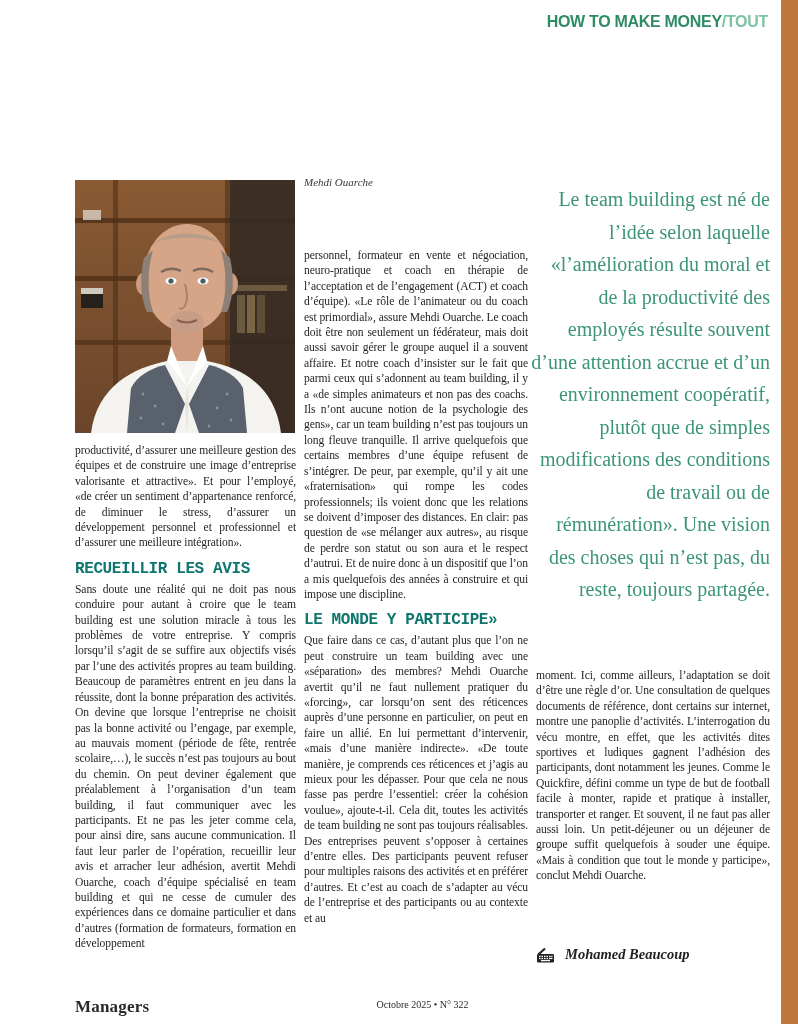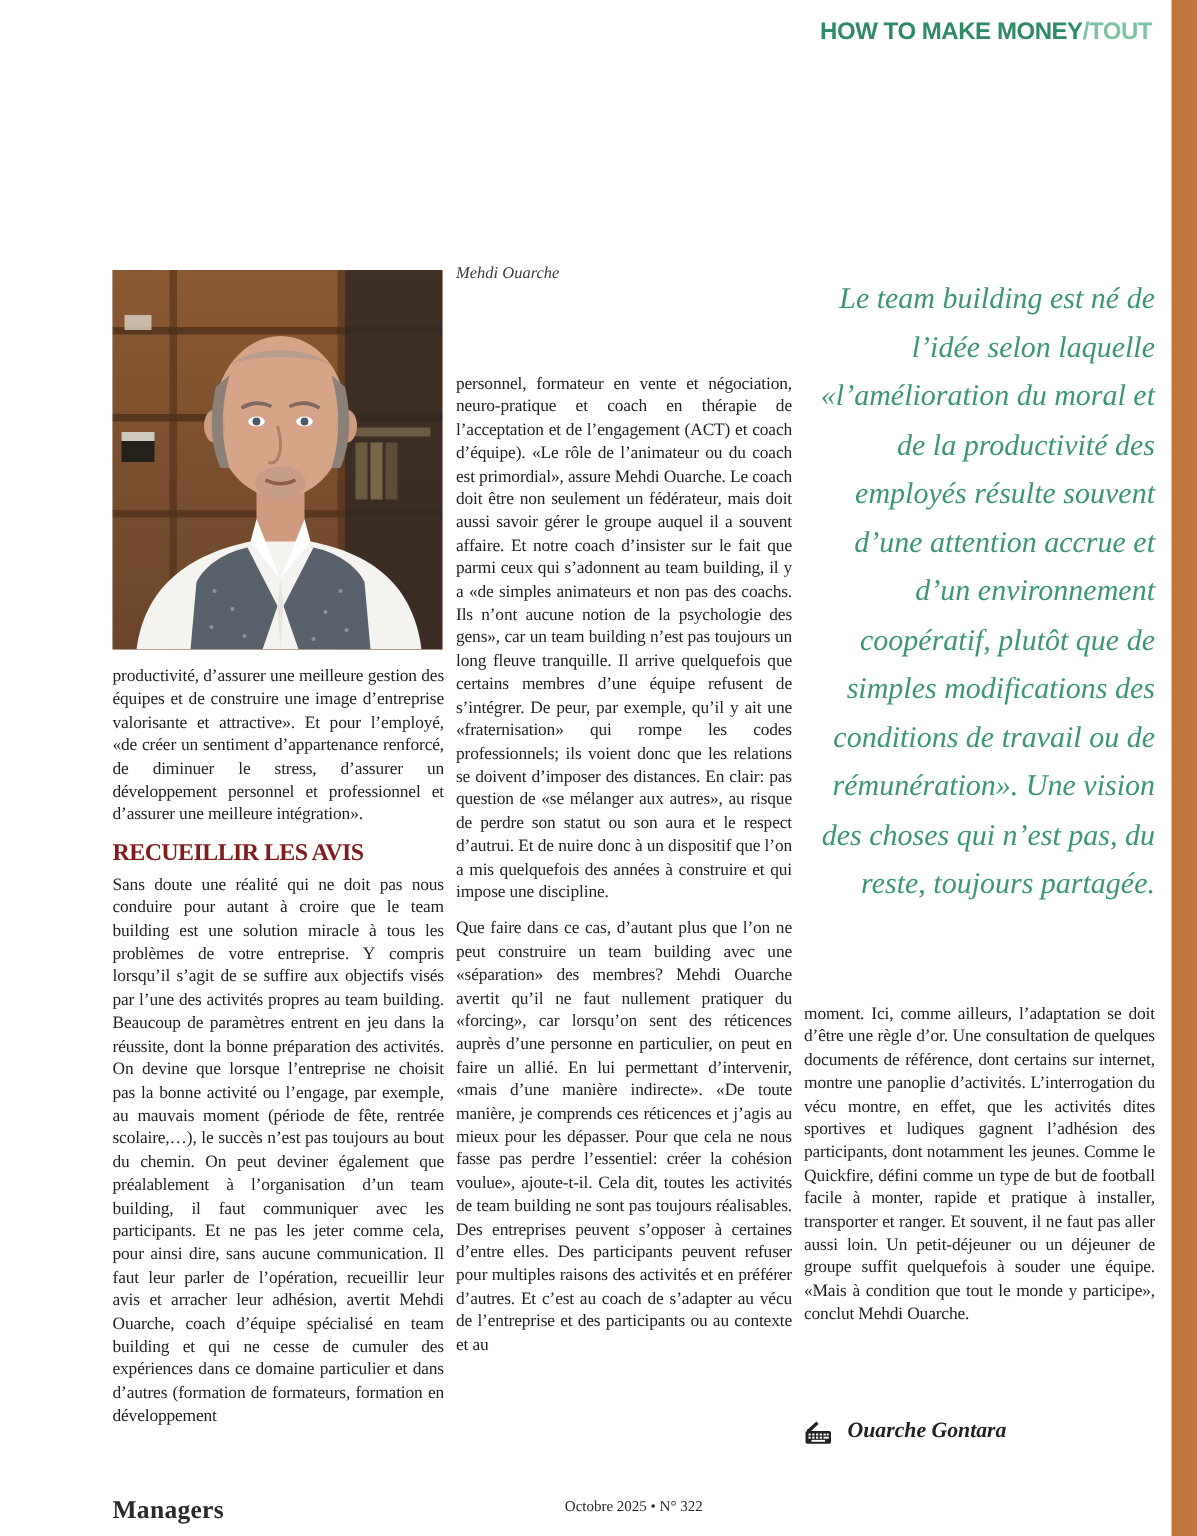--- a/index.html
+++ b/index.html
@@ -30,29 +30,29 @@
     position:absolute;left:304px;top:176px;width:200px;
     font-style:italic;font-size:11px;color:#3a3a3a;
   }
   .bodycopy{
     font-size:11.6px;line-height:15.4px;text-align:justify;
     letter-spacing:-0.1px;hyphens:auto;-webkit-hyphens:auto;
   }
   .col-left{position:absolute;left:75px;top:443px;width:221px;height:550px;overflow:hidden;}
   .col-middle{position:absolute;left:304px;top:248px;width:224px;height:716px;overflow:hidden;}
   .sec-heading{
-    font-family:Liberation Serif, serif;font-weight:700;
+    font-family:Liberation Mono, monospace;font-weight:700;
     font-size:16px;line-height:18px;letter-spacing:-0.4px;font-stretch:condensed;
-    color:#7f1d1d;text-align:left;
+    color:#0f766e;text-align:left;
     margin:9px 0 4px 0;
   }
   .sec-heading span{display:block;}
   .pull-quote{
     position:absolute;left:528px;top:183px;width:242px;
-    font-style:italic;font-size:20px;line-height:32.5px;
+    font-size:20px;line-height:32.5px;
     color:var(--quote-green);text-align:right;
   }
   .right-body{position:absolute;left:536px;top:668px;width:234px;height:272px;overflow:hidden;}
   .byline{
     position:absolute;left:536px;top:946px;width:234px;
     font-weight:700;font-style:italic;font-size:14.5px;color:#222;
     display:flex;align-items:center;gap:8px;
   }
   .byline svg{flex:0 0 auto;}
   .footer{
@@ -146,20 +146,21 @@
 
   <div class="col-left">
     <p class="bodycopy">productivité, d’assurer une meilleure gestion des équipes et de construire une image d’entreprise valorisante et attractive». Et pour l’employé, «de créer un sentiment d’appartenance renforcé, de diminuer le stress, d’assurer un développement personnel et professionnel et d’assurer une meilleure intégration».</p>
     <h2 class="sec-heading">RECUEILLIR LES AVIS</h2>
     <p class="bodycopy">Sans doute une réalité qui ne doit pas nous conduire pour autant à croire que le team building est une solution miracle à tous les problèmes de votre entreprise. Y compris lorsqu’il s’agit de se suffire aux objectifs visés par l’une des activités propres au team building. Beaucoup de paramètres entrent en jeu dans la réussite, dont la bonne préparation des activités. On devine que lorsque l’entreprise ne choisit pas la bonne activité ou l’engage, par exemple, au mauvais moment (période de fête, rentrée scolaire,…), le succès n’est pas toujours au bout du chemin. On peut deviner également que préalablement à l’organisation d’un team building, il faut communiquer avec les participants. Et ne pas les jeter comme cela, pour ainsi dire, sans aucune communication. Il faut leur parler de l’opération, recueillir leur avis et arracher leur adhésion, avertit Mehdi Ouarche, coach d’équipe spécialisé en team building et qui ne cesse de cumuler des expériences dans ce domaine particulier et dans d’autres (formation de formateurs, formation en développement</p>
   </div>
 
   <div class="col-middle">
     <p class="bodycopy">personnel, formateur en vente et négociation, neuro-pratique et coach en thérapie de l’acceptation et de l’engagement (ACT) et coach d’équipe). «Le rôle de l’animateur ou du coach est primordial», assure Mehdi Ouarche. Le coach doit être non seulement un fédérateur, mais doit aussi savoir gérer le groupe auquel il a souvent affaire. Et notre coach d’insister sur le fait que parmi ceux qui s’adonnent au team building, il y a «de simples animateurs et non pas des coachs. Ils n’ont aucune notion de la psychologie des gens», car un team building n’est pas toujours un long fleuve tranquille. Il arrive quelquefois que certains membres d’une équipe refusent de s’intégrer. De peur, par exemple, qu’il y ait une «fraternisation» qui rompe les codes professionnels; ils voient donc que les relations se doivent d’imposer des distances. En clair: pas question de «se mélanger aux autres», au risque de perdre son statut ou son aura et le respect d’autrui. Et de nuire donc à un dispositif que l’on a mis quelquefois des années à construire et qui impose une discipline.</p>
     <h2 class="sec-heading">
+      <span>LE MONDE Y PARTICIPE»</span>
     </h2>
     <p class="bodycopy">Que faire dans ce cas, d’autant plus que l’on ne peut construire un team building avec une «séparation» des membres? Mehdi Ouarche avertit qu’il ne faut nullement pratiquer du «forcing», car lorsqu’on sent des réticences auprès d’une personne en particulier, on peut en faire un allié. En lui permettant d’intervenir, «mais d’une manière indirecte». «De toute manière, je comprends ces réticences et j’agis au mieux pour les dépasser. Pour que cela ne nous fasse pas perdre l’essentiel: créer la cohésion voulue», ajoute-t-il. Cela dit, toutes les activités de team building ne sont pas toujours réalisables. Des entreprises peuvent s’opposer à certaines d’entre elles. Des participants peuvent refuser pour multiples raisons des activités et en préférer d’autres. Et c’est au coach de s’adapter au vécu de l’entreprise et des participants ou au contexte et au</p>
   </div>
 
   <div class="pull-quote">Le team building est né de l’idée selon laquelle «l’amélioration du moral et de la productivité des employés résulte souvent d’une attention accrue et d’un environnement coopératif, plutôt que de simples modifications des conditions de travail ou de rémunération». Une vision des choses qui n’est pas, du reste, toujours partagée.</div>
 
   <div class="right-body">
     <p class="bodycopy">moment. Ici, comme ailleurs, l’adaptation se doit d’être une règle d’or. Une consultation de quelques documents de référence, dont certains sur internet, montre une panoplie d’activités. L’interrogation du vécu montre, en effet, que les activités dites sportives et ludiques gagnent l’adhésion des participants, dont notamment les jeunes. Comme le Quickfire, défini comme un type de but de football facile à monter, rapide et pratique à installer, transporter et ranger. Et souvent, il ne faut pas aller aussi loin. Un petit-déjeuner ou un déjeuner de groupe suffit quelquefois à souder une équipe. «Mais à condition que tout le monde y participe», conclut Mehdi Ouarche.</p>
   </div>
 
@@ -176,21 +177,21 @@
         <rect x="13" y="8.7" width="1.5" height="1.3"></rect>
           <rect x="15.2" y="8.7" width="1.3" height="1.3"></rect>
         <rect x="3" y="10.8" width="1.5" height="1.3"></rect>
           <rect x="5.5" y="10.8" width="1.5" height="1.3"></rect>
         <rect x="8" y="10.8" width="1.5" height="1.3"></rect>
           <rect x="10.5" y="10.8" width="1.5" height="1.3"></rect>
         <rect x="13" y="10.8" width="3.5" height="1.3"></rect>
         <rect x="5" y="12.9" width="9" height="1.3"></rect>
       </g>
     </svg>
-    <span>Ouarche Gontara</span>
+    <span>Mohamed Beaucoup</span>
   </div>
 
   <div class="footer">
     <span class="mag">Managers</span>
     <span class="issue">Octobre 2025 • N° 322</span>
     <span class="pagenum">61</span>
   </div>
 
 </div>
 

